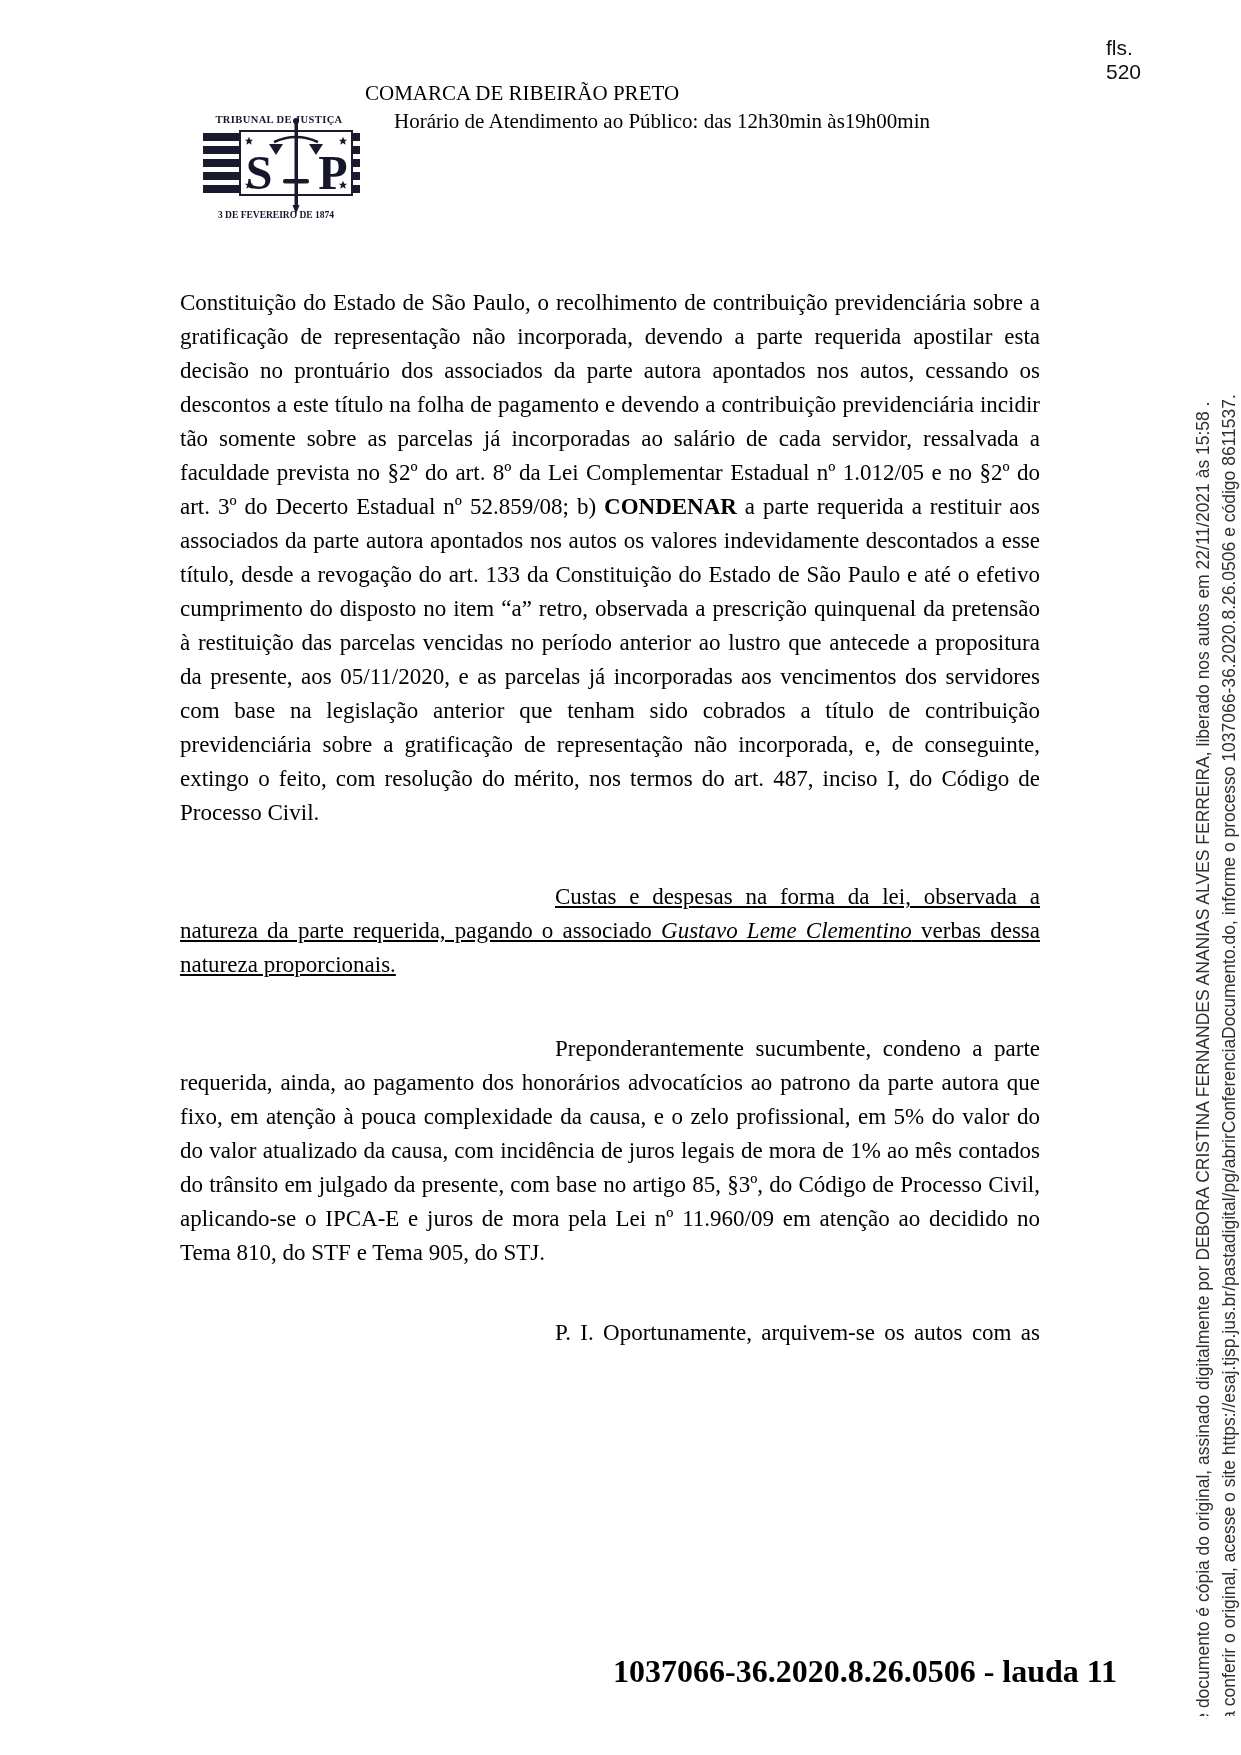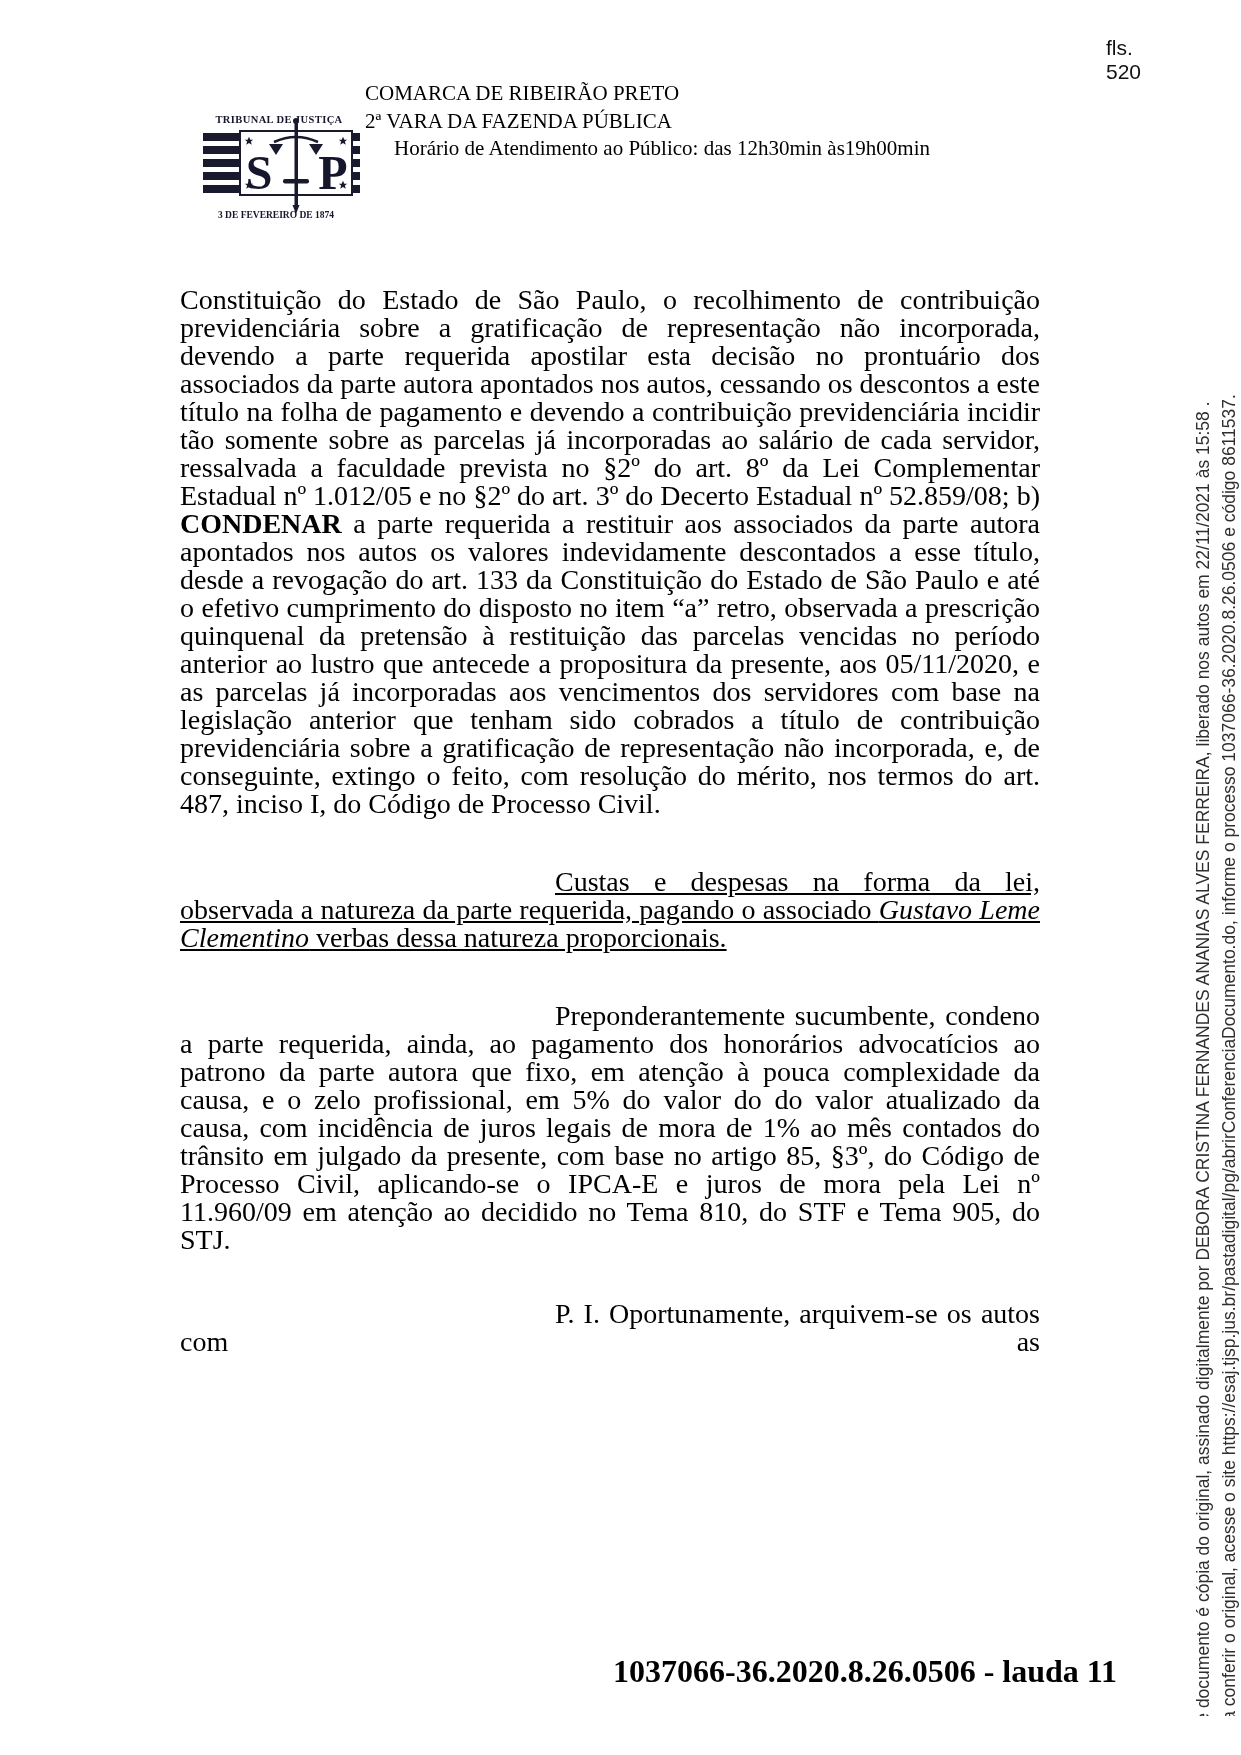--- a/index.html
+++ b/index.html
@@ -24,21 +24,21 @@
   .logo svg{display:block;width:100%;height:100%;}
   .logo text{font-family:"Liberation Serif", serif;fill:#15152b;}
   
   .hdr{position:absolute;left:365px;top:80px;width:690px;line-height:27.5px;}
   .hdr div{font-size:21px;white-space:nowrap;}
   .hdr .h-bold{font-weight:normal;margin-left:29px;}
   .hdr .h-title{font-size:22px;font-weight:bold;}
   
   .doc-body{
     position:absolute;left:180px;top:286px;width:860px;
-    font-size:28px;line-height:28px;
+    font-size:23px;line-height:34px;
   }
   .doc-body p{margin:0;text-align:justify;}
   .doc-body .sp1{margin-bottom:50px;}
   .doc-body .sp2{margin-bottom:50px;text-decoration:underline;}
   .doc-body .sp3{margin-bottom:46px;}
   .indent{text-indent:375px;}
   .p-last{text-align-last:justify;}
   .b-inline{font-weight:bold;}
   .i-inline{font-style:italic;}
   
@@ -97,21 +97,20 @@
         <rect x="116.5" y="38" width="3.5" height="84" stroke="none"></rect>
         <polygon points="114.5,122 121.5,122 118,131" stroke="none"></polygon>
         <rect x="105" y="96" width="26" height="4.5" rx="2" stroke="none"></rect>
       </g>
       <text x="98" y="135" font-size="9.5" font-weight="bold" text-anchor="middle">3 DE FEVEREIRO DE 1874</text>
     </svg>
   </div>
 
   <div class="hdr">
     <div>COMARCA DE RIBEIRÃO PRETO</div>
-    <div>2ª VARA DA FAZENDA PÚBLICA</div>
     <div class="h-bold">Horário de Atendimento ao Público: das 12h30min às19h00min</div>
   </div>
 
   <div class="doc-body">
     <p class="sp1"><span>Constituição do Estado de São Paulo, o recolhimento de contribuição previdenciária sobre a gratificação de representação não incorporada, devendo a parte requerida apostilar esta decisão no prontuário dos associados da parte autora apontados nos autos, cessando os descontos a este título na folha de pagamento e devendo a contribuição previdenciária incidir tão somente sobre as parcelas já incorporadas ao salário de cada servidor, ressalvada a faculdade prevista no §2º do art. 8º da Lei Complementar Estadual nº 1.012/05 e no §2º do art. 3º do Decerto Estadual nº 52.859/08; b) </span><span class="b-inline">CONDENAR</span><span> a parte requerida a restituir aos associados da parte autora apontados nos autos os valores indevidamente descontados a esse título, desde a revogação do art. 133 da Constituição do Estado de São Paulo e até o efetivo cumprimento do disposto no item “a” retro, observada a prescrição quinquenal da pretensão à restituição das parcelas vencidas no período anterior ao lustro que antecede a propositura da presente, aos 05/11/2020, e as parcelas já incorporadas aos vencimentos dos servidores com base na legislação anterior que tenham sido cobrados a título de contribuição previdenciária sobre a gratificação de representação não incorporada, e, de conseguinte, extingo o feito, com resolução do mérito, nos termos do art. 487, inciso I, do Código de Processo Civil.</span></p>
 
     <p class="indent sp2"><span>Custas e despesas na forma da lei, observada a natureza da parte requerida, pagando o associado </span><span class="i-inline">Gustavo Leme Clementino</span><span> verbas dessa natureza proporcionais.</span></p>
 
     <p class="indent sp3">Preponderantemente sucumbente, condeno a parte requerida, ainda, ao pagamento dos honorários advocatícios ao patrono da parte autora que fixo, em atenção à pouca complexidade da causa, e o zelo profissional, em 5% do valor do do valor atualizado da causa, com incidência de juros legais de mora de 1% ao mês contados do trânsito em julgado da presente, com base no artigo 85, §3º, do Código de Processo Civil, aplicando-se o IPCA-E e juros de mora pela Lei nº 11.960/09 em atenção ao decidido no Tema 810, do STF e Tema 905, do STJ.</p>
 

